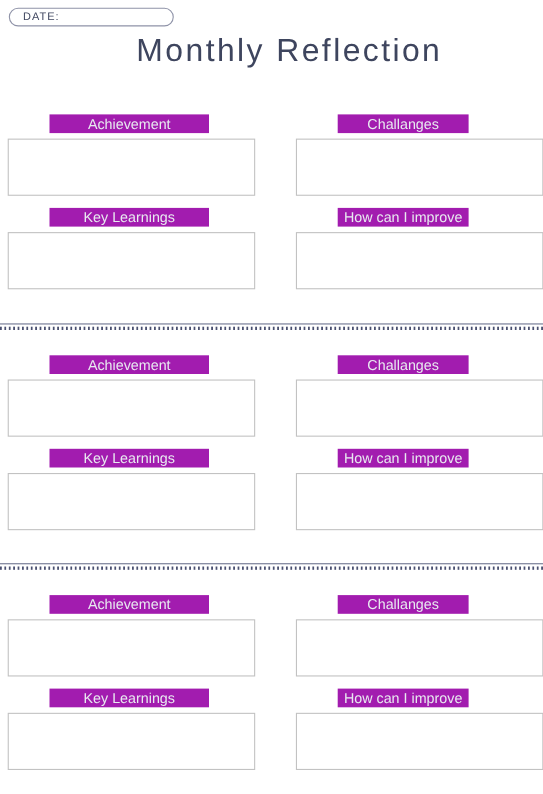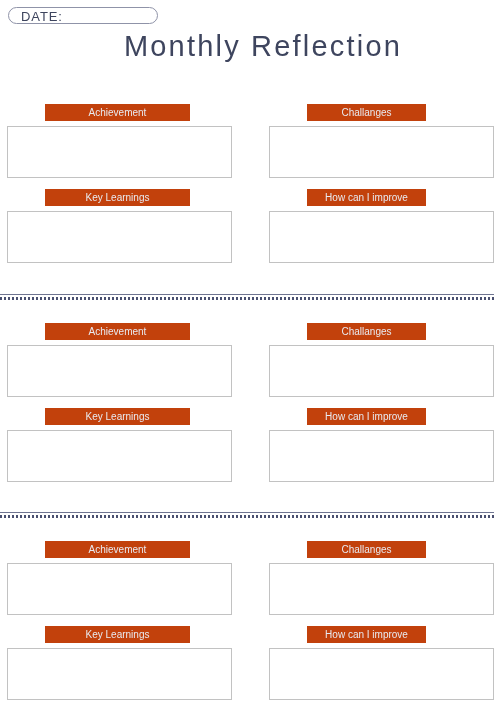--- a/index.html
+++ b/index.html
@@ -26,21 +26,21 @@
     box-sizing: border-box;
     border: 1px solid #8f93a8;
     border-radius: 9px;
     background: #ffffff;
   }
   .date-pill-label {
     position: absolute;
     left: 12px;
     top: 50%;
     transform: translateY(-50%);
-    font-size: 13px;
+    font-size: 10px;
     letter-spacing: 0.9px;
     color: #3e455e;
     white-space: nowrap;
   }
 
   
   .page-title {
     position: absolute;
     left: 16px;
     top: 30px;
@@ -83,23 +83,23 @@
 
   
   .row-top    { top: 0px; }
   .row-bottom { top: 85px; }
 
   .field-label {
     position: absolute;
     top: 0;
     height: 17px;
     line-height: 17px;
-    background: #c2410c;
+    background: #a21caf;
     color: #e8eaf0;
-    font-size: 10px;
+    font-size: 13px;
     text-align: center;
     white-space: nowrap;
     overflow: hidden;
   }
   
   .col-left .field-label  { left: 38px;  width: 145px; }
   .col-right .field-label { left: 38px;  width: 119px; }
 
   .field-box {
     position: absolute;

